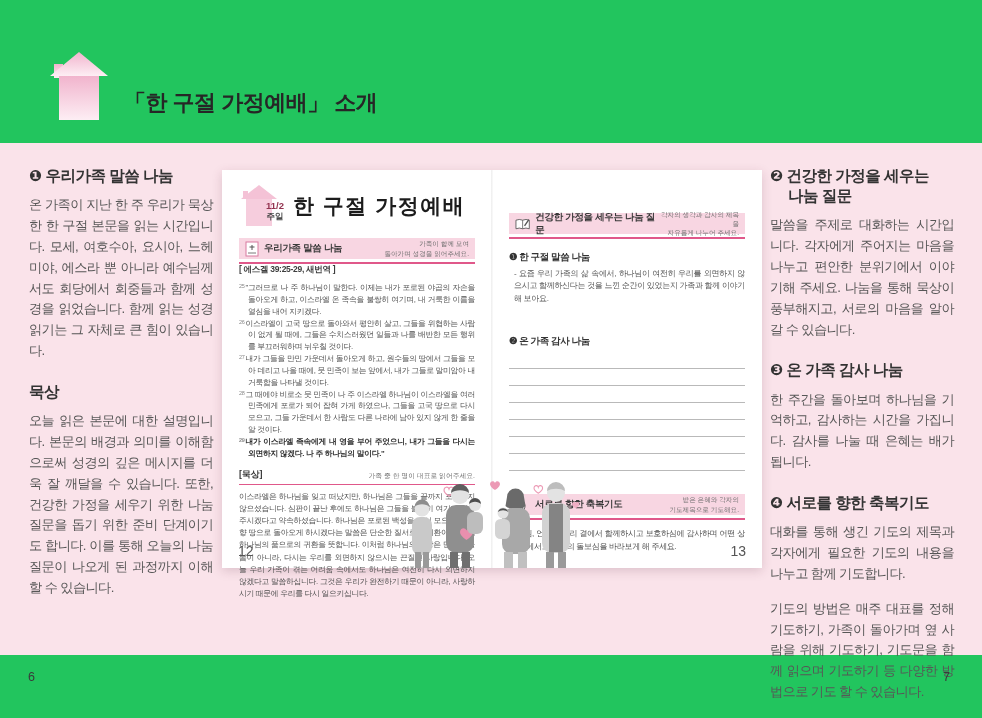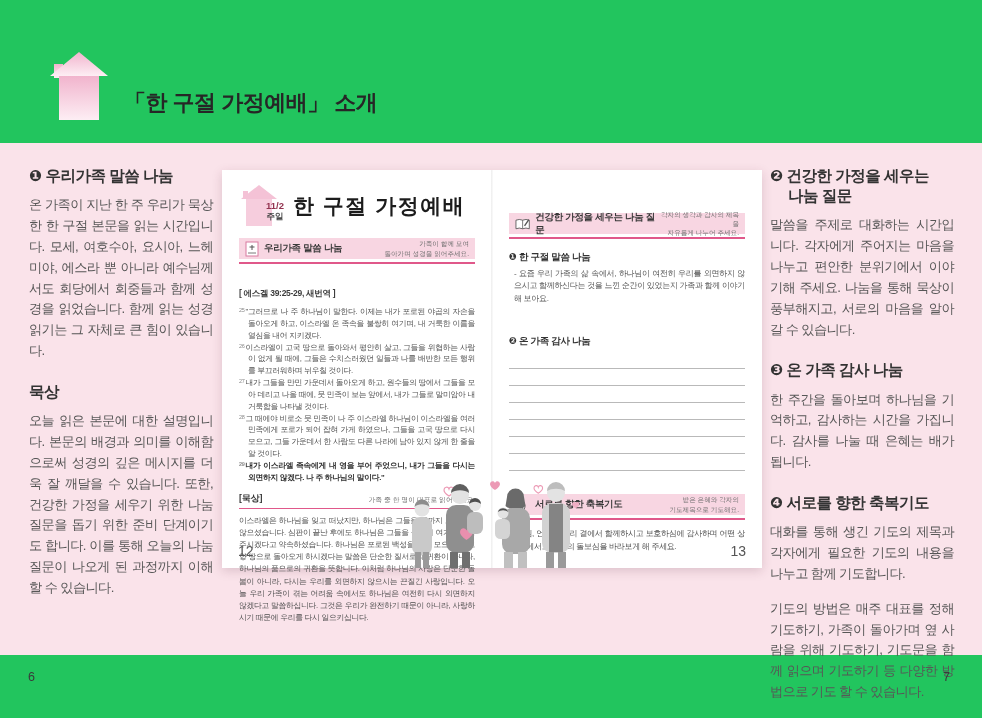--- a/index.html
+++ b/index.html
@@ -35,38 +35,38 @@
   .date-badge .dt { position:absolute; left:16px; width:40px; text-align:center; }
   .dt-top { top:16px; font-size:9.5px; font-weight:bold; color:#93324f; }
   .dt-bot { top:27px; font-size:8.5px; font-weight:bold; color:#4a4a4a; }
   .bk-title { margin-left:14px; font-size:21px; font-weight:800; color:#1c1c1c; letter-spacing:1.5px; }
 
   .bar { margin-top:11px; height:21px; background:#f8d6e2; display:flex; align-items:center; padding:0 6px; }
   .bar .lbl { font-size:9.5px; font-weight:bold; color:#3a3a3a; letter-spacing:-0.3px; margin-left:5px; }
   .bar .hint { margin-left:auto; font-size:6.6px; color:#6e6e6e; text-align:right; line-height:1.4; }
   .bar-rule { height:2px; background:#e0588a; margin-top:3px; }
 
-  .ref { margin-top:24px; font-size:8.5px; font-weight:600; color:#3d3d3d; letter-spacing:-0.3px; }
+  .ref { margin-top:0; font-size:8.5px; font-weight:600; color:#3d3d3d; letter-spacing:-0.3px; }
 
   .verses { margin-top:6px; }
   .verse { font-size:7.8px; line-height:1.52; color:#4f4f4f; text-align:justify;
            padding-left:9px; text-indent:-9px; letter-spacing:-0.3px; }
   .verse.bold { font-weight:bold; color:#2e2e2e; }
   .vnum { font-size:5.5px; color:#8a8a8a; vertical-align:2px; margin-right:1px; }
 
   .med-row { margin-top:9px; display:flex; align-items:flex-end; }
   .med-lbl { font-size:8.8px; font-weight:bold; color:#333; }
   .med-hint { margin-left:auto; font-size:6.8px; color:#6e6e6e; }
   .med-rule { height:1.5px; background:#e0588a; margin-top:3px; }
   .med-body { margin-top:6px; font-size:7.8px; line-height:1.55; color:#4f4f4f; text-align:justify; letter-spacing:-0.3px; }
 
   .pgno { position:absolute; bottom:9px; font-size:14px; color:#555; }
   .pgno-l { left:16px; } .pgno-r { right:16px; }
 
-  .q-title { font-size:9.5px; font-weight:bold; color:#333; letter-spacing:-0.3px; }
+  .q-title { font-size:9.5px; font-weight:bold; color:#333; letter-spacing:-0.3px;font-family:Liberation Serif, serif; }
   .q-text  { margin-top:4px; padding-left:5px; font-size:8px; line-height:1.55; color:#555; letter-spacing:-0.3px; text-align:justify; }
   .wlines { margin-top:4px; }
   .wline { height:17px; border-bottom:1px solid #b9b9b9; }
 
   .prayer { margin-top:8px; font-size:8px; line-height:1.6; color:#4f4f4f; letter-spacing:-0.3px; text-align:justify; }
 
   .family { position:absolute; left:182px; bottom:0; width:182px; height:90px; z-index:3; }
 
   
   .foot { position:absolute; top:670px; font-size:12.5px; color:#3a3a3a; }

